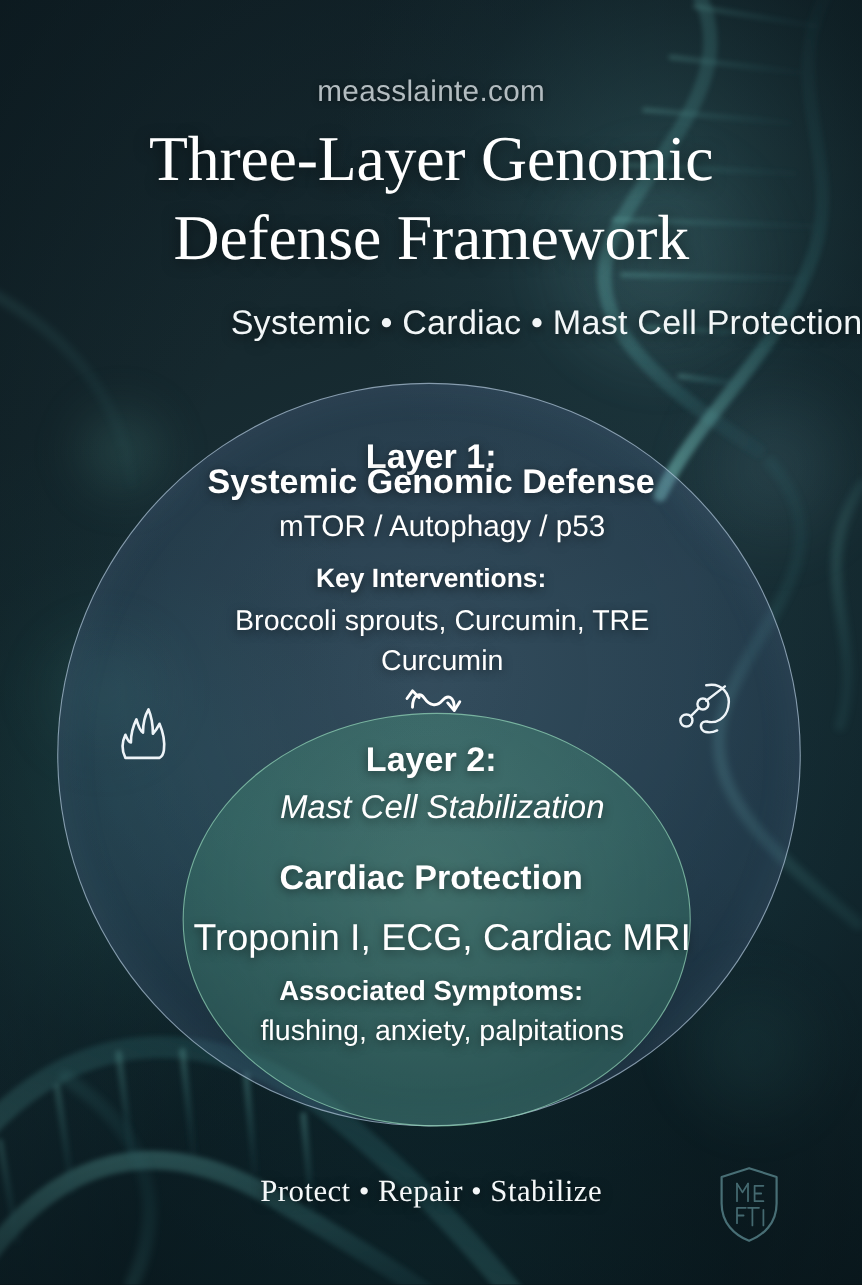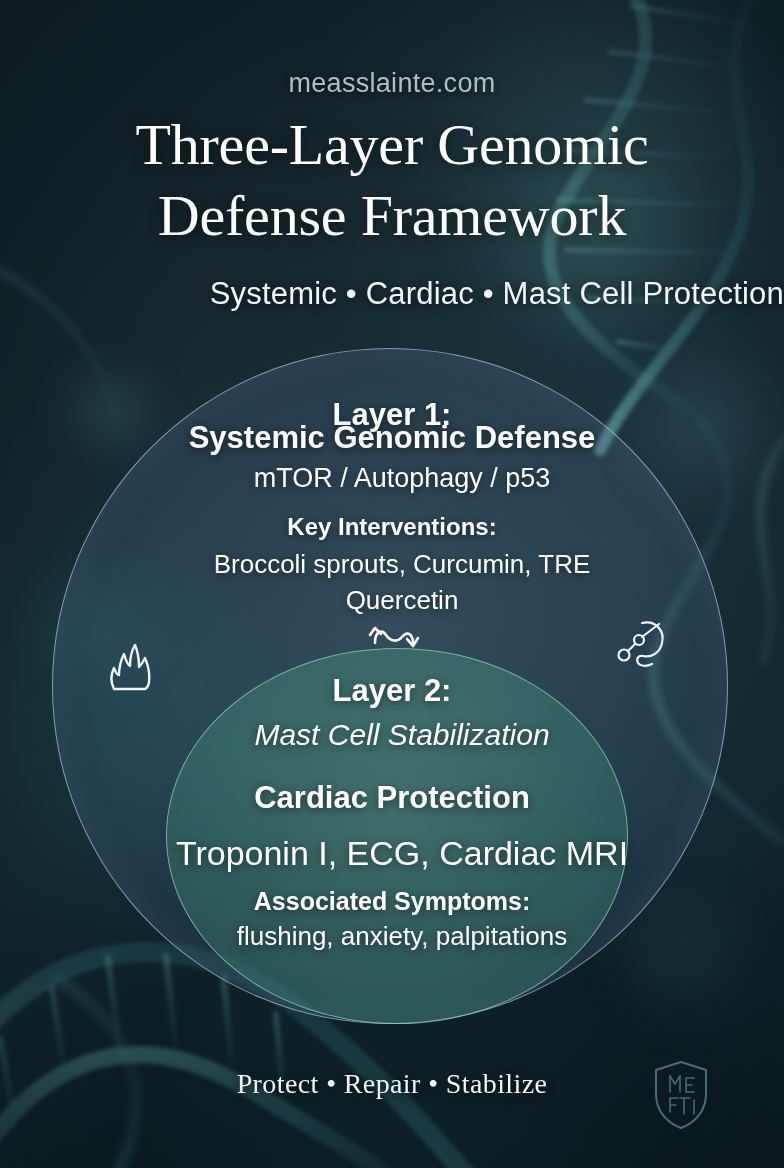--- a/index.html
+++ b/index.html
@@ -223,21 +223,21 @@
   <div class="subhead">Systemic • Cardiac • Mast Cell Protection</div>
 
   <div class="circle-outer"></div>
   <div class="circle-inner"></div>
 
   <div class="block t-bold   l1-title">Layer 1:</div>
   <div class="block t-bold   l1-subject">Systemic Genomic Defense</div>
   <div class="block t-normal l1-path">mTOR / Autophagy / p53</div>
   <div class="block t-bold   l1-keyhead">Key Interventions:</div>
   <div class="block t-normal l1-keys1">Broccoli sprouts, Curcumin, TRE</div>
-  <div class="block t-normal l1-keys2">Quercetin</div>
+  <div class="block t-normal l1-keys2">Curcumin</div>
 
   <div class="block t-bold   l2-title">Layer 2:</div>
   <div class="block t-normal l2-subject">Mast Cell Stabilization</div>
   <div class="block t-bold   cp-title">Cardiac Protection</div>
   <div class="block t-normal cp-markers">Troponin I, ECG, Cardiac MRI</div>
   <div class="block t-bold   sym-head">Associated Symptoms:</div>
   <div class="block t-normal sym-list">flushing,  anxiety, palpitations</div>
 
   <div class="deco flame">
     <svg width="56" height="58" viewBox="0 0 56 58" fill="none" stroke="#eef4f8" stroke-width="2.4" stroke-linecap="round" stroke-linejoin="round">

